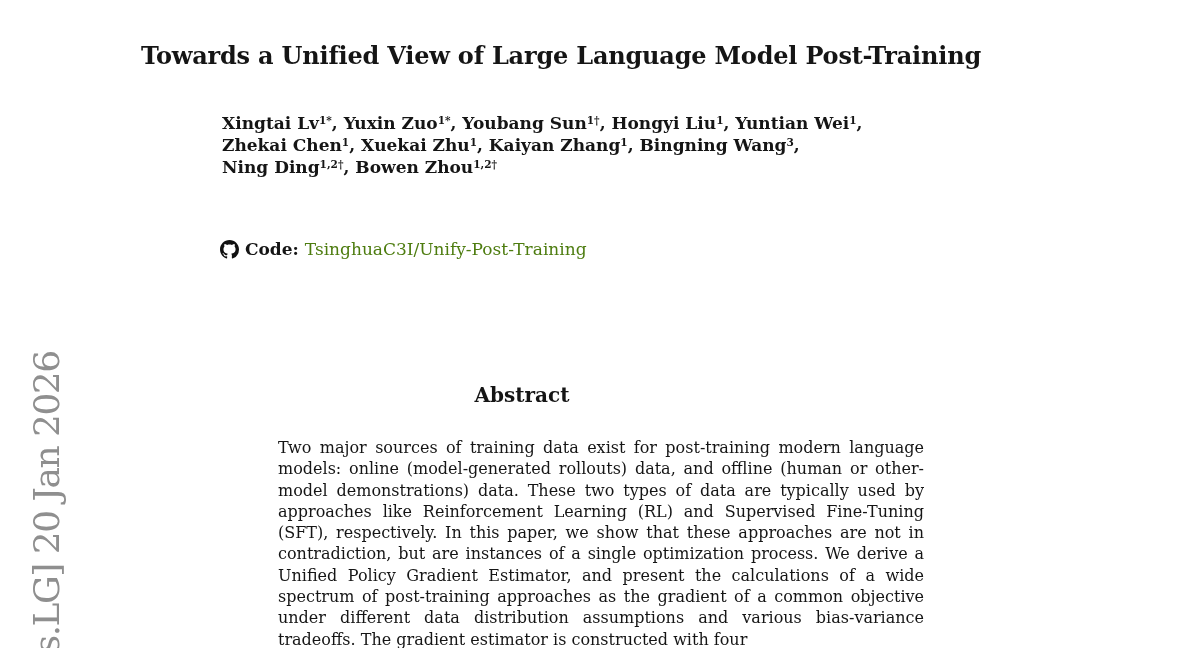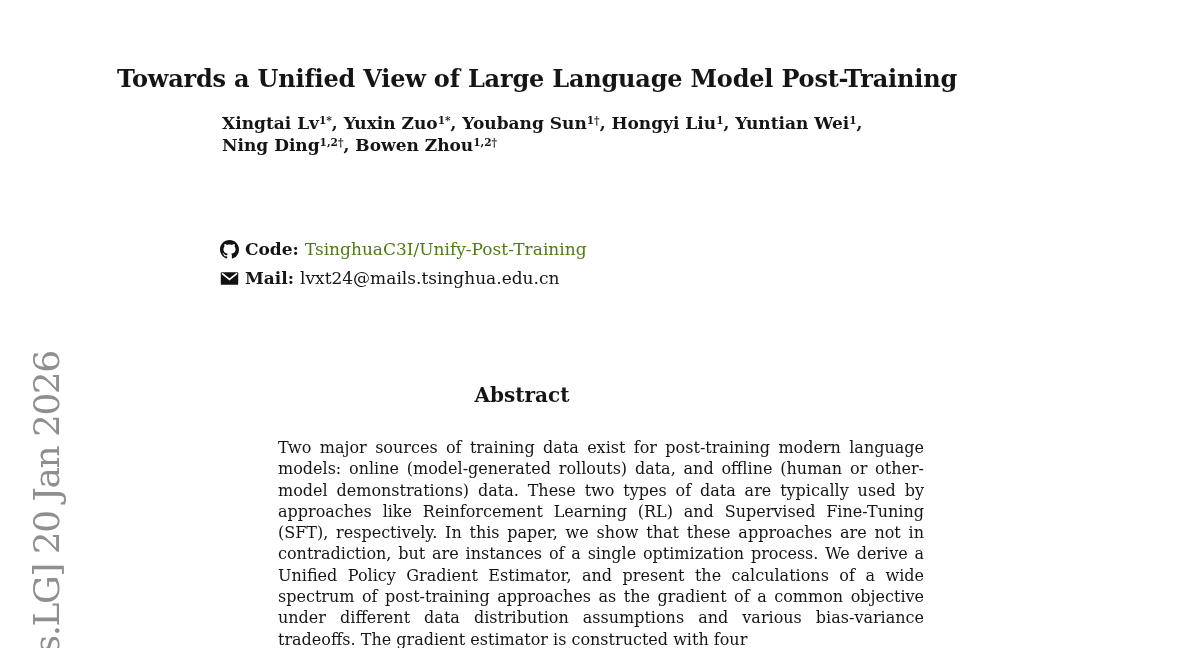--- a/index.html
+++ b/index.html
@@ -19,28 +19,29 @@
     top: 672px;
     transform-origin: 0 0;
     transform: rotate(-90deg);
     font-size: 36px;
     letter-spacing: -1.5px;
     white-space: nowrap;
     font-family: "DejaVu Serif", serif;
   }
   .title {
     position: absolute;
-    top: 64px;
+    top: 41px;
     left: 0;
     width: 1074px;
     text-align: center;
     font-size: 24px;
     font-weight: bold;
     margin: 0;
     letter-spacing: -0.2px;
+    padding-left: 24px;
   }
   .authors {
     position: absolute;
     left: 222px;
     top: 112px;
     font-size: 17px;
     font-weight: bold;
     line-height: 22px;
   }
   .affiliation-line {
@@ -93,41 +94,32 @@
 <body>
 
 <div class="page">
 
   <div class="watermark" style="color: rgb(143, 143, 143);">cs.LG] 20 Jan 2026</div>
 
   <h1 class="title">Towards a Unified View of Large Language Model Post-Training</h1>
 
   <div class="authors">
     <div class="author-line">Xingtai Lv<sup>1*</sup>, Yuxin Zuo<sup>1*</sup>, Youbang Sun<sup>1†</sup>, Hongyi Liu<sup>1</sup>, Yuntian Wei<sup>1</sup>,</div>
+    <div class="author-line">Zhekai Chen<sup>1</sup>, Xuekai Zhu<sup>1</sup>, Kaiyan Zhang<sup>1</sup>, Bingning Wang<sup>3</sup>,</div>
     <div class="author-line">Ning Ding<sup>1,2†</sup>, Bowen Zhou<sup>1,2†</sup></div>
   </div>
 
   <div class="meta-line code-line">
     <span class="icon">
       <svg viewBox="0 0 16 16" aria-hidden="true">
         <path fill="#111111" d="M8 0C3.58 0 0 3.58 0 8c0 3.54 2.29 6.53 5.47 7.59.4.07.55-.17.55-.38 0-.19-.01-.82-.01-1.49-2.01.37-2.53-.49-2.69-.94-.09-.23-.48-.94-.82-1.13-.28-.15-.68-.52-.01-.53.63-.01 1.08.58 1.23.82.72 1.21 1.87.87 2.33.66.07-.52.28-.87.51-1.07-1.78-.2-3.64-.89-3.64-3.95 0-.87.31-1.59.82-2.15-.08-.2-.36-1.02.08-2.12 0 0 .67-.21 2.2.82.64-.18 1.32-.27 2-.27s1.36.09 2 .27c1.53-1.04 2.2-.82 2.2-.82.44 1.1.16 1.92.08 2.12.51.56.82 1.27.82 2.15 0 3.07-1.87 3.75-3.65 3.95.29.25.54.73.54 1.48 0 1.07-.01 1.93-.01 2.2 0 .21.15.46.55.38A8.01 8.01 0 0 0 16 8c0-4.42-3.58-8-8-8z"></path>
       </svg>
     </span>
     <span class="meta-label">Code:</span>
     <a class="code-link" style="color: #4d7c0f;">TsinghuaC3I/Unify-Post-Training</a>
   </div>
 
-  <div class="meta-line mail-line">
-    <span class="icon">
-      <svg viewBox="0 0 24 24" aria-hidden="true">
-        <rect x="1" y="4" width="22" height="16" rx="1.5" fill="#111111"></rect>
-        <path d="M2.5 5.5 L12 13.2 L21.5 5.5" stroke="#ffffff" stroke-width="2.2" fill="none"></path>
-      </svg>
-    </span>
-    <span class="meta-label">Mail:</span>
-    <span class="mail-value">lvxt24@mails.tsinghua.edu.cn</span>
-  </div>
 
   <div class="abstract-heading">Abstract</div>
 
   <p class="abstract-text">Two major sources of training data exist for post-training modern language models: online (model-generated rollouts) data, and offline (human or other-model demonstrations) data. These two types of data are typically used by approaches like Reinforcement Learning (RL) and Supervised Fine-Tuning (SFT), respectively. In this paper, we show that these approaches are not in contradiction, but are instances of a single optimization process. We derive a Unified Policy Gradient Estimator, and present the calculations of a wide spectrum of post-training approaches as the gradient of a common objective under different data distribution assumptions and various bias-variance tradeoffs. The gradient estimator is constructed with four</p>
 
 </div>
 
 </body></html>

